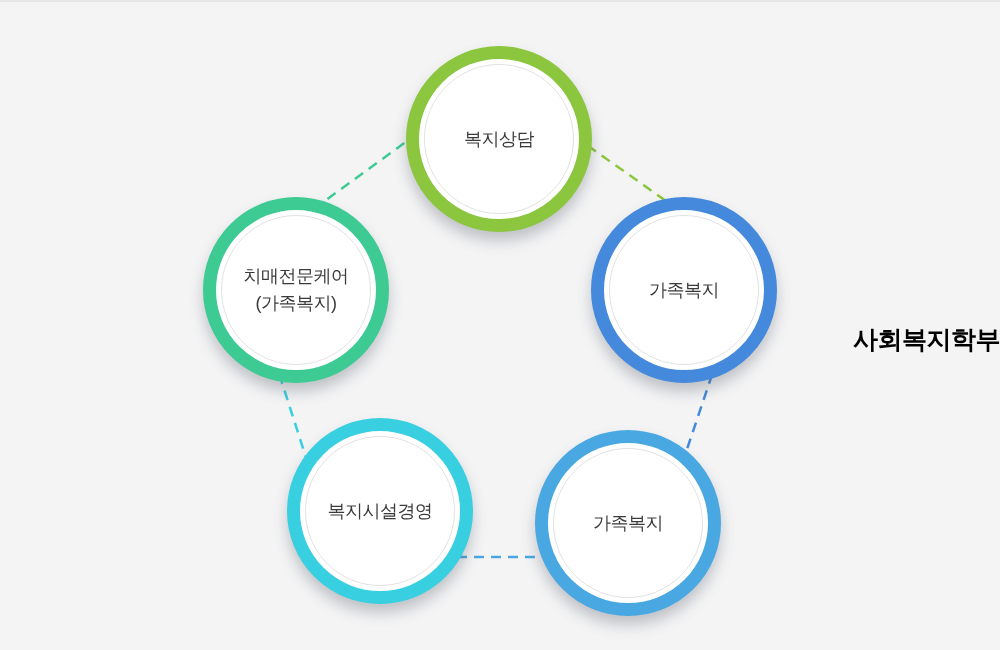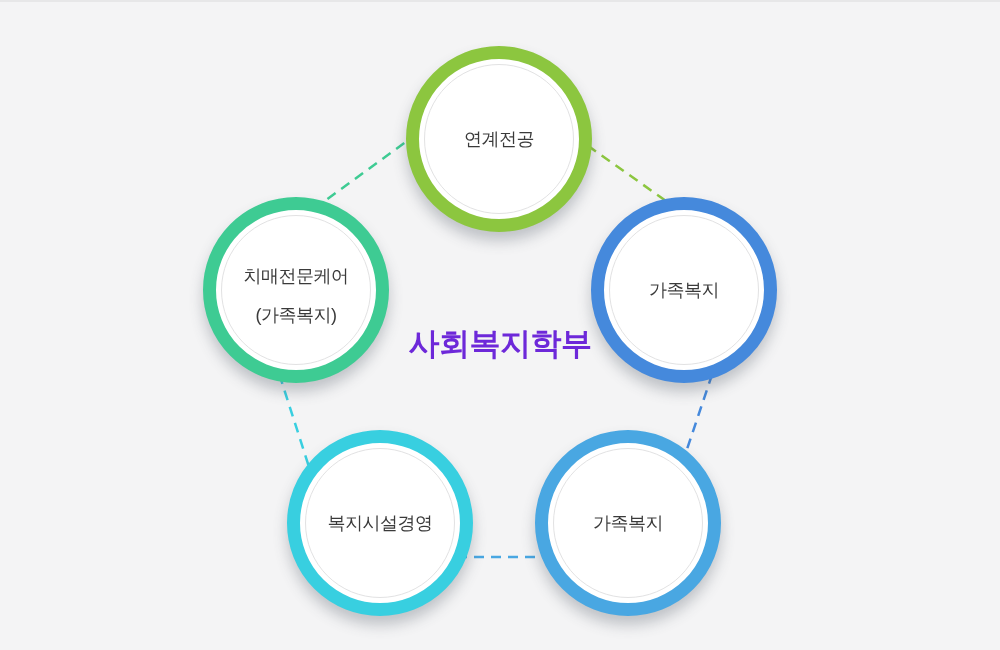--- a/index.html
+++ b/index.html
@@ -49,56 +49,56 @@
     pointer-events: none;
   }
   .node-label {
     position: relative;
     text-align: center;
     font-size: 18px;
     line-height: 27px;
     color: #3a3a3a;
     letter-spacing: -0.5px;
   }
-  .node-label span { display: block; margin-top: 12px; }
+  .node-label span { display: block; }
 
   .node--top          { left: 406px; top: 44px;  border-color: #8CC63F; }
   .node--right        { left: 591px; top: 195px; border-color: #4589DC; }
   .node--bottom-right { left: 535px; top: 428px; border-color: #49A7E2; }
-  .node--bottom-left  { left: 287px; top: 428px; border-color: #38CFE0; }
+  .node--bottom-left  { left: 287px; top: 416px; border-color: #38CFE0; }
   .node--left         { left: 203px; top: 195px; border-color: #3ECB93; }
 
   .diagram-title {
     position: absolute;
     left: 0;
     top: 321px;
     width: 1000px;
-    text-align: center;
-    font-size: 31px;
+    text-align: right;
+    font-size: 25px;
     font-weight: 700;
-    color: #6d28d9;
+    color: #000000;
     letter-spacing: -0.5px;
   }
 </style>
 </head>
 <body>
 
 <div class="stage">
 
   <svg class="connector-layer" viewBox="0 0 1000 650" xmlns="http://www.w3.org/2000/svg">
     <line x1="300" y1="217" x2="440" y2="115" stroke="#3ECB93"></line>
     <line x1="560" y1="124" x2="700" y2="223" stroke="#8CC63F"></line>
     <line x1="723" y1="340" x2="676" y2="480" stroke="#4589DC"></line>
     <line x1="440" y1="555" x2="570" y2="555" stroke="#49A7E2"></line>
     <line x1="269" y1="340" x2="317" y2="490" stroke="#38CFE0"></line>
   </svg>
 
   <div class="node node--top">
     <span class="ring-inner"></span>
-    <span class="node-label">연계전공</span>
+    <span class="node-label">복지상담</span>
   </div>
 
   <div class="node node--right">
     <span class="ring-inner"></span>
     <span class="node-label">가족복지</span>
   </div>
 
   <div class="node node--bottom-right">
     <span class="ring-inner"></span>
     <span class="node-label">가족복지</span>

